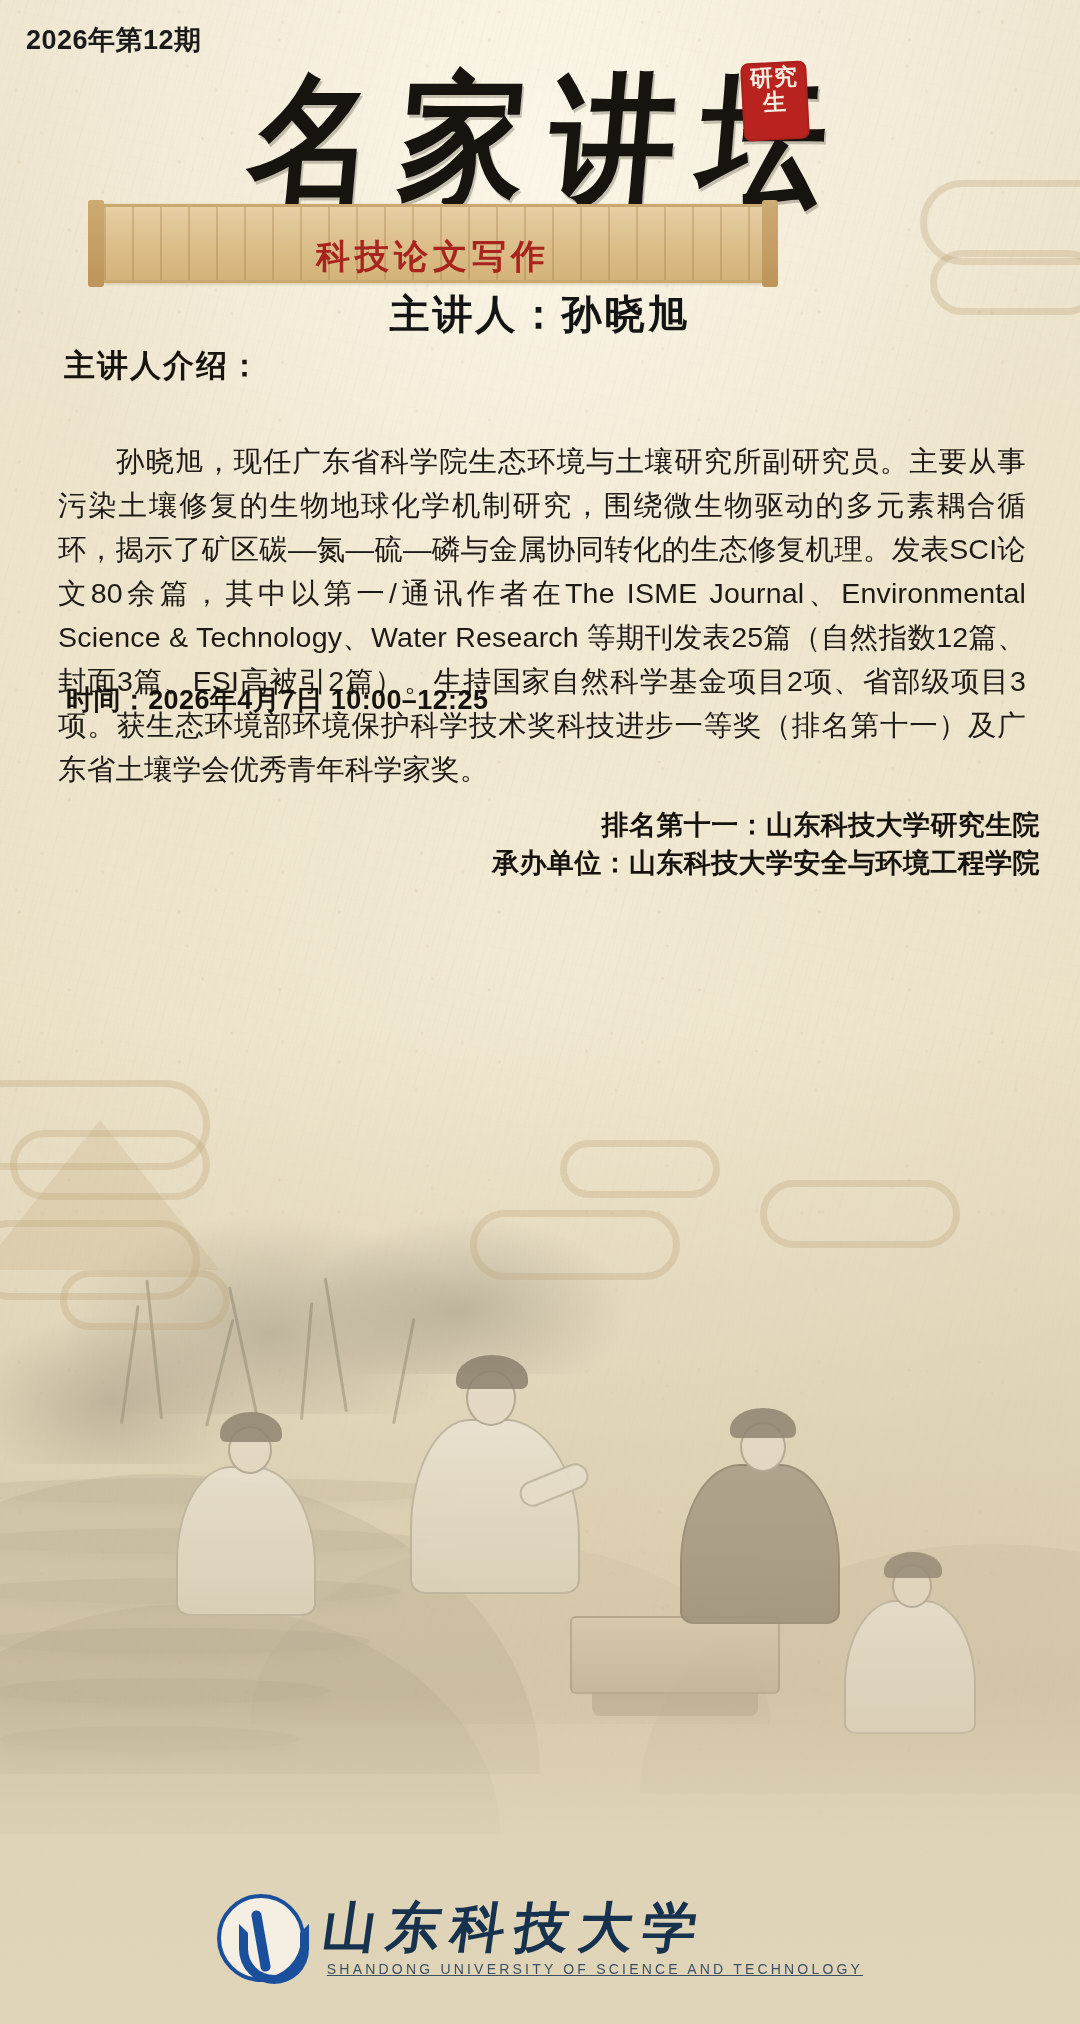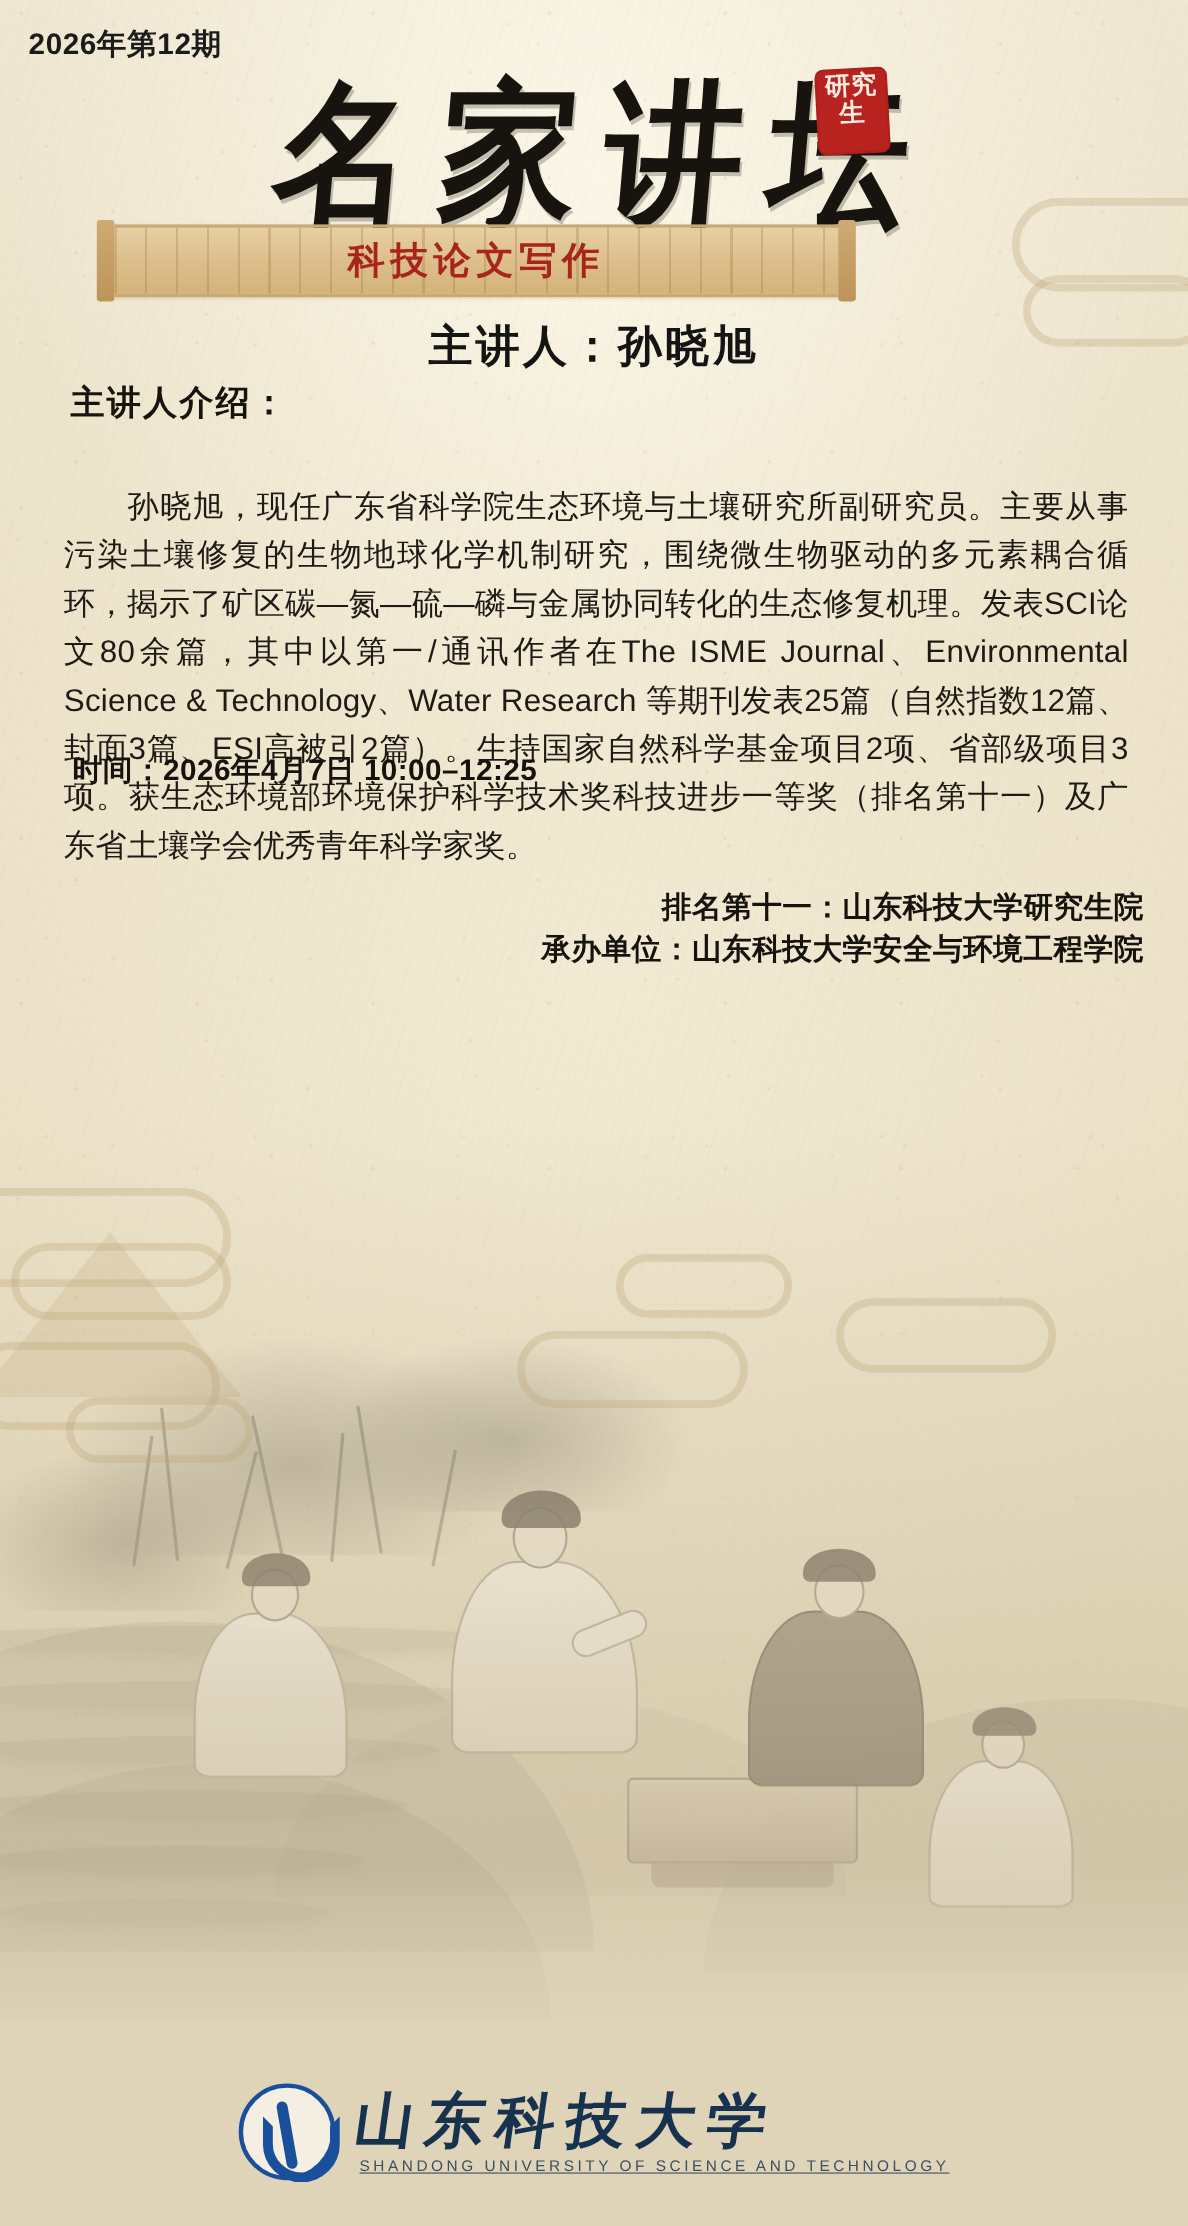--- a/index.html
+++ b/index.html
@@ -112,26 +112,26 @@
     font-weight: bold;
     line-height: 25px;
     text-align: center;
     padding-top: 3px;
     letter-spacing: 1px;
   }
 
   
   .banner {
     position: absolute; left: 104px; top: 204px;
-    width: 658px; height: 66px;
+    width: 658px; height: 79px;
     background: linear-gradient(180deg,#e7cfa4 0%, #ddc08e 45%, #d3b379 100%);
     border-top: 3px solid #c9a96f;
     border-bottom: 3px solid #c9a96f;
     box-shadow: 0 1px 3px rgba(110,80,40,.25);
-    display: flex; align-items: center; justify-content: center;
+    display: flex; align-items: flex-end; justify-content: center;
   }
   .banner::before, .banner::after {
     content: "";
     position: absolute; top: -7px; bottom: -7px; width: 16px;
     background: linear-gradient(180deg,#cdab72,#bd9459);
     border-radius: 3px;
   }
   .banner::before { left: -16px; }
   .banner::after  { right: -16px; }
   .banner-slats {

